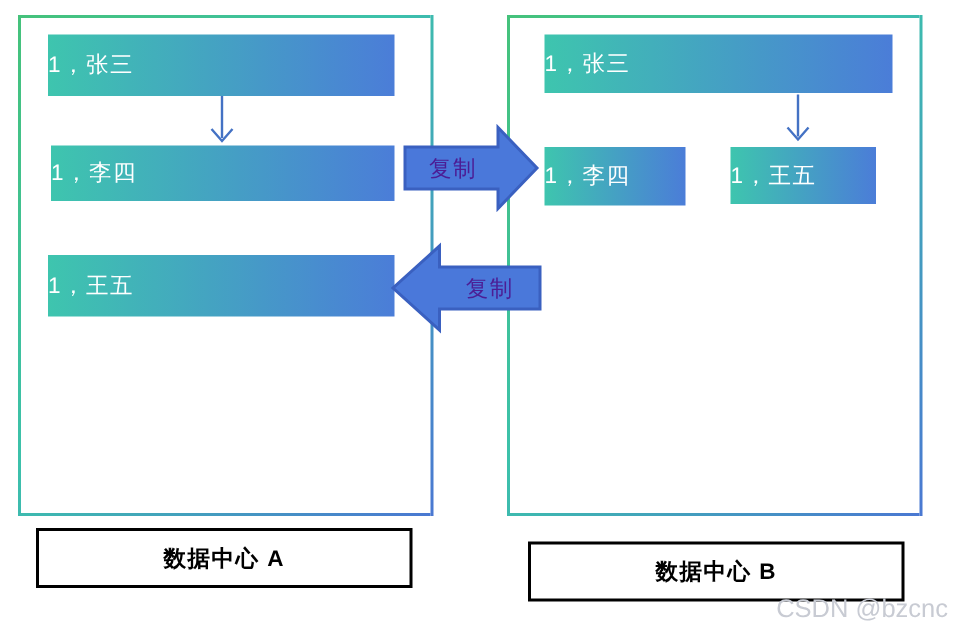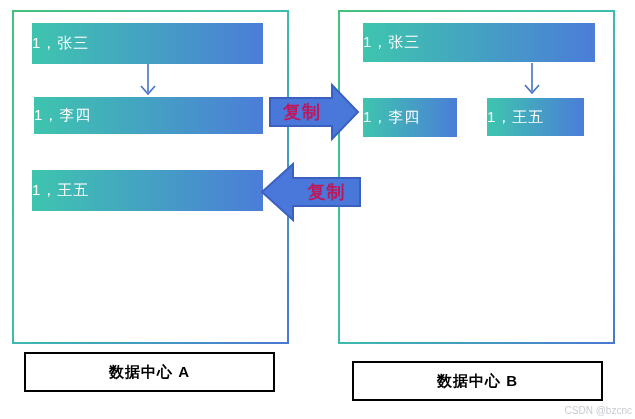--- a/index.html
+++ b/index.html
@@ -21,34 +21,34 @@
   }
   .node-a1{left:32px;top:23px;width:231px;height:41px;}
   .node-a2{left:34px;top:97px;width:229px;height:37px;}
   .node-a3{left:32px;top:170px;width:231px;height:41px;}
   .node-b1{left:363px;top:23px;width:232px;height:39px;}
   .node-b2{left:363px;top:98px;width:94px;height:39px;}
   .node-b3{left:487px;top:98px;width:97px;height:38px;}
   .overlay{position:absolute;left:0;top:0;pointer-events:none;}
   .arrow-label{
     position:absolute;display:flex;align-items:center;justify-content:center;
-    color:#be185d;font-size:18px;letter-spacing:1px;font-weight:bold;
+    color:#4c1d95;font-size:15px;letter-spacing:1px;
   }
   .arrow-label-right{left:272px;top:99px;width:60px;height:26px;}
   .arrow-label-left{left:295px;top:179px;width:63px;height:26px;}
   .dc-label{
     position:absolute;display:flex;align-items:center;justify-content:center;
     background:#ffffff;border:2px solid #000000;
     color:#000000;font-size:15px;font-weight:bold;letter-spacing:1px;
   }
   .dc-label-a{left:24px;top:352px;width:247px;height:36px;}
   .dc-label-b{left:352px;top:361px;width:247px;height:36px;}
   .watermark{
     position:absolute;right:3px;bottom:3px;
-    color:#c8cbd3;font-size:10px;
+    color:#c8cbd3;font-size:17px;
   }
 </style>
 </head>
 <body>
 
 <div class="canvas">
 
   <div class="panel panel-a"></div>
   <div class="panel panel-b"></div>
 

